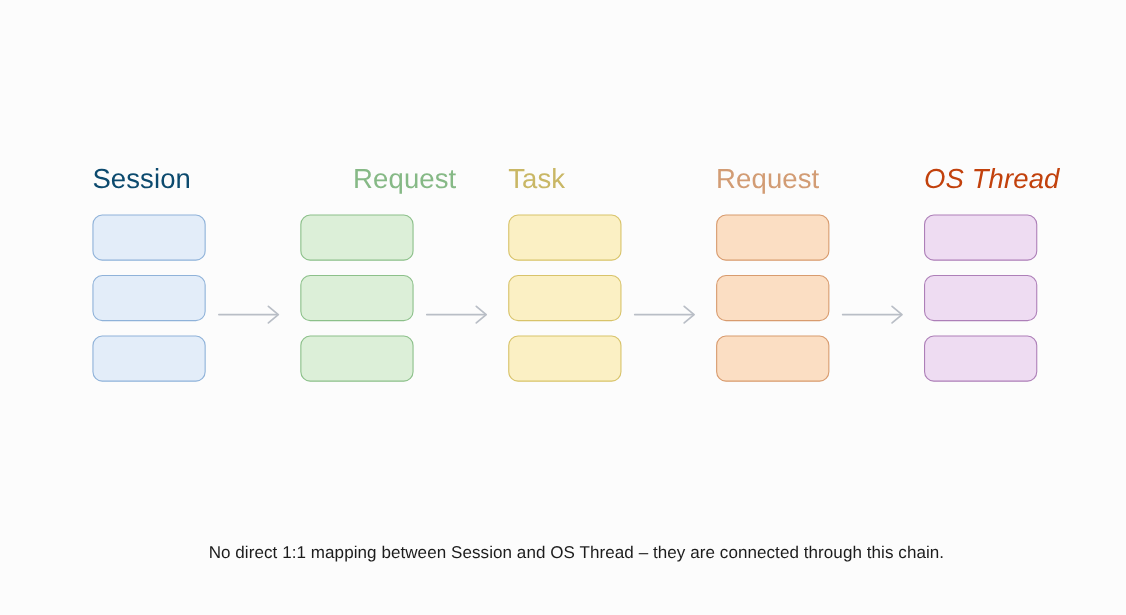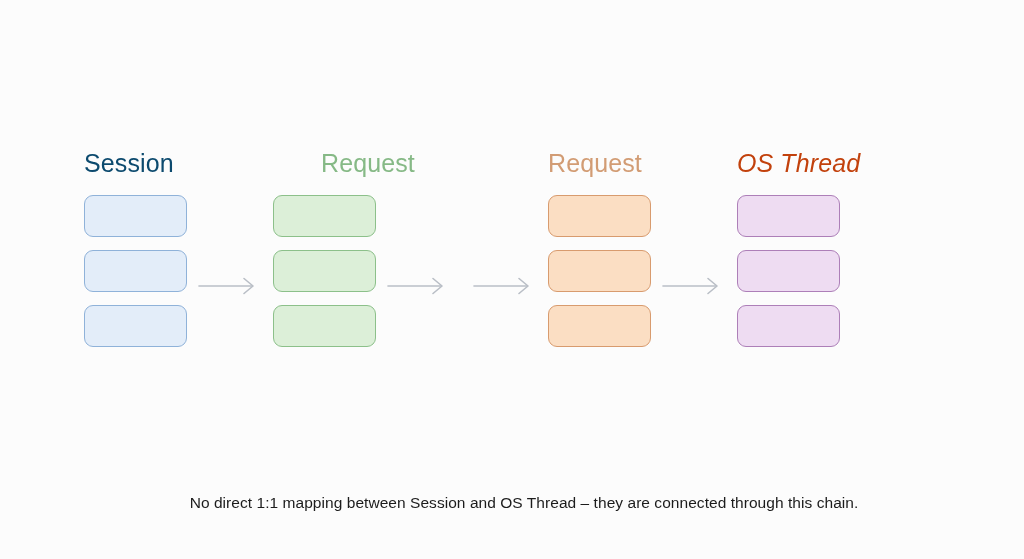--- a/index.html
+++ b/index.html
@@ -133,20 +133,28 @@
       </div>
     </div>
 
     <div class="arrow-gap">
       <svg class="arrow" viewBox="0 0 64 22">
         <path d="M1 11 H54" stroke="#b9bec6" stroke-width="1.6" fill="none" stroke-linecap="round"></path>
         <path d="M46 3.5 L55 11 L46 18.5" stroke="#b9bec6" stroke-width="1.6" fill="none" stroke-linecap="round" stroke-linejoin="round"></path>
       </svg>
     </div>
 
+    <div class="column">
+      <div class="column-title" style="color: rgb(201, 183, 101);">Task</div>
+      <div class="box-stack">
+        <div class="node-box" style="background: rgb(251, 240, 196); border-color: rgb(216, 195, 106);"></div>
+        <div class="node-box" style="background: rgb(251, 240, 196); border-color: rgb(216, 195, 106);"></div>
+        <div class="node-box" style="background: rgb(251, 240, 196); border-color: rgb(216, 195, 106);"></div>
+      </div>
+    </div>
 
     <div class="arrow-gap">
       <svg class="arrow" viewBox="0 0 64 22">
         <path d="M1 11 H54" stroke="#b9bec6" stroke-width="1.6" fill="none" stroke-linecap="round"></path>
         <path d="M46 3.5 L55 11 L46 18.5" stroke="#b9bec6" stroke-width="1.6" fill="none" stroke-linecap="round" stroke-linejoin="round"></path>
       </svg>
     </div>
 
     <div class="column">
       <div class="column-title" style="color: rgb(210, 156, 116);">Request</div>

